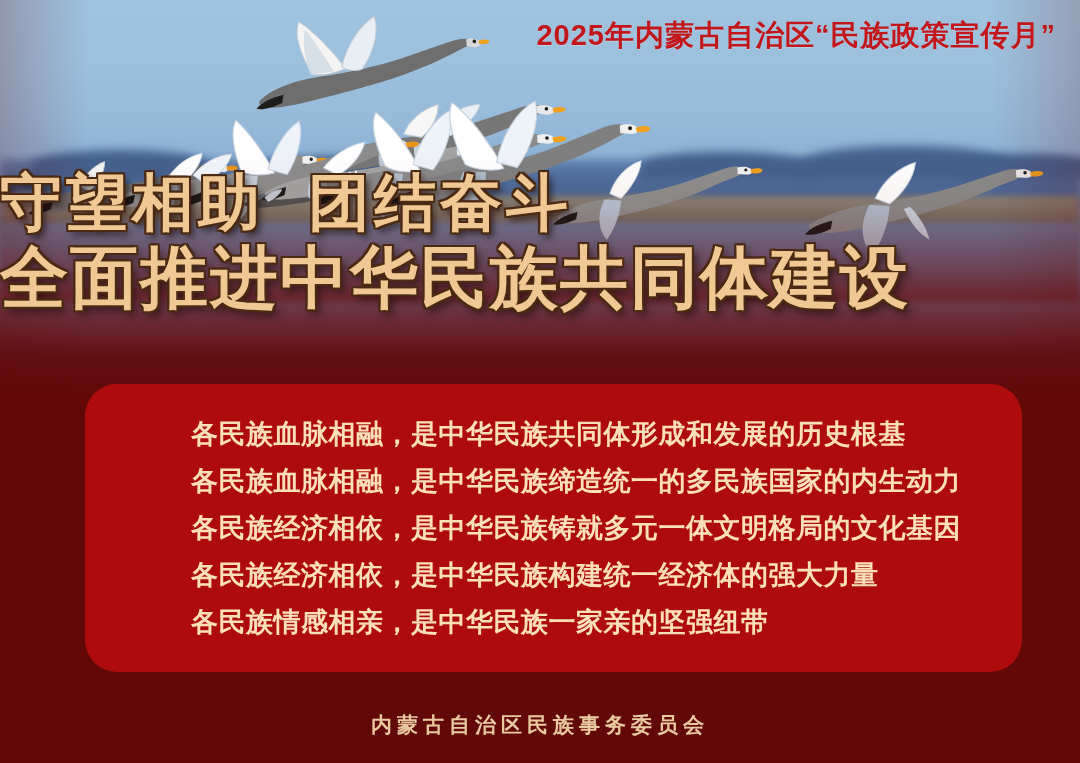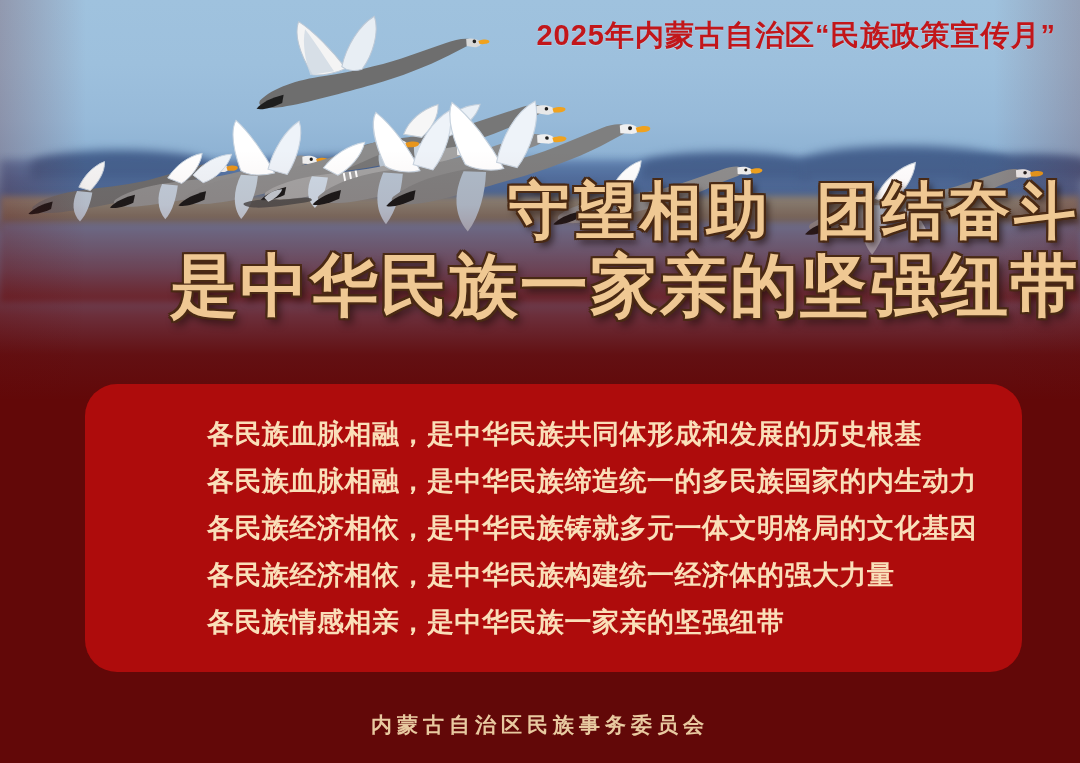--- a/index.html
+++ b/index.html
@@ -73,22 +73,22 @@
     font-weight:bold;
     font-size:29px;
     letter-spacing:1px;
     color:#c2161a;
     white-space:nowrap;
     text-shadow:0 1px 0 rgba(255,255,255,.25);
   }
 
   
   .title-wrap{
-    position:absolute;left:0;top:180px;width:1080px;
-    text-align:right;
+    position:absolute;left:0;top:172px;width:1080px;
+    text-align:left;
     pointer-events:none;
   }
   .title-line{
     font-family:"Liberation Serif","DejaVu Serif",serif;
     font-weight:bold;
     color:#efc893;
     white-space:nowrap;
     line-height:1;
   }
   .title-line.l1{
@@ -114,21 +114,21 @@
   .card{
     position:absolute;left:85px;top:384px;
     width:937px;height:288px;
     background:#ae0c0c;
     border-radius:32px;
   }
   .card-inner{
     position:absolute;left:0;top:0;width:100%;height:100%;
     display:flex;flex-direction:column;
     justify-content:center;
-    padding:6px 0 6px 16px;
+    padding:6px 0 6px 0;
   }
   .slogan{
     font-family:"Liberation Serif","DejaVu Serif",serif;
     font-size:27px;
     font-weight:bold;
     color:#fadfb9;
     letter-spacing:.5px;
     line-height:47px;
     height:47px;
     padding-left:106px;
@@ -307,21 +307,21 @@
     <div class="photo-fade"></div>
     <div class="photo-side-fade"></div>
   </div>
 
   <div class="header-line">2025年内蒙古自治区“民族政策宣传月”</div>
 
   <div class="title-wrap">
     <div class="title-line l1">
       <span>守望相助</span><span class="gap"></span><span>团结奋斗</span>
     </div>
-    <div class="title-line l2">是中华民族一家亲的坚强纽带</div>
+    <div class="title-line l2">全面推进中华民族共同体建设</div>
   </div>
 
   <div class="card">
     <div class="card-inner">
       <div class="slogan">各民族血脉相融，是中华民族共同体形成和发展的历史根基</div>
       <div class="slogan">各民族血脉相融，是中华民族缔造统一的多民族国家的内生动力</div>
       <div class="slogan">各民族经济相依，是中华民族铸就多元一体文明格局的文化基因</div>
       <div class="slogan">各民族经济相依，是中华民族构建统一经济体的强大力量</div>
       <div class="slogan">各民族情感相亲，是中华民族一家亲的坚强纽带</div>
     </div>

